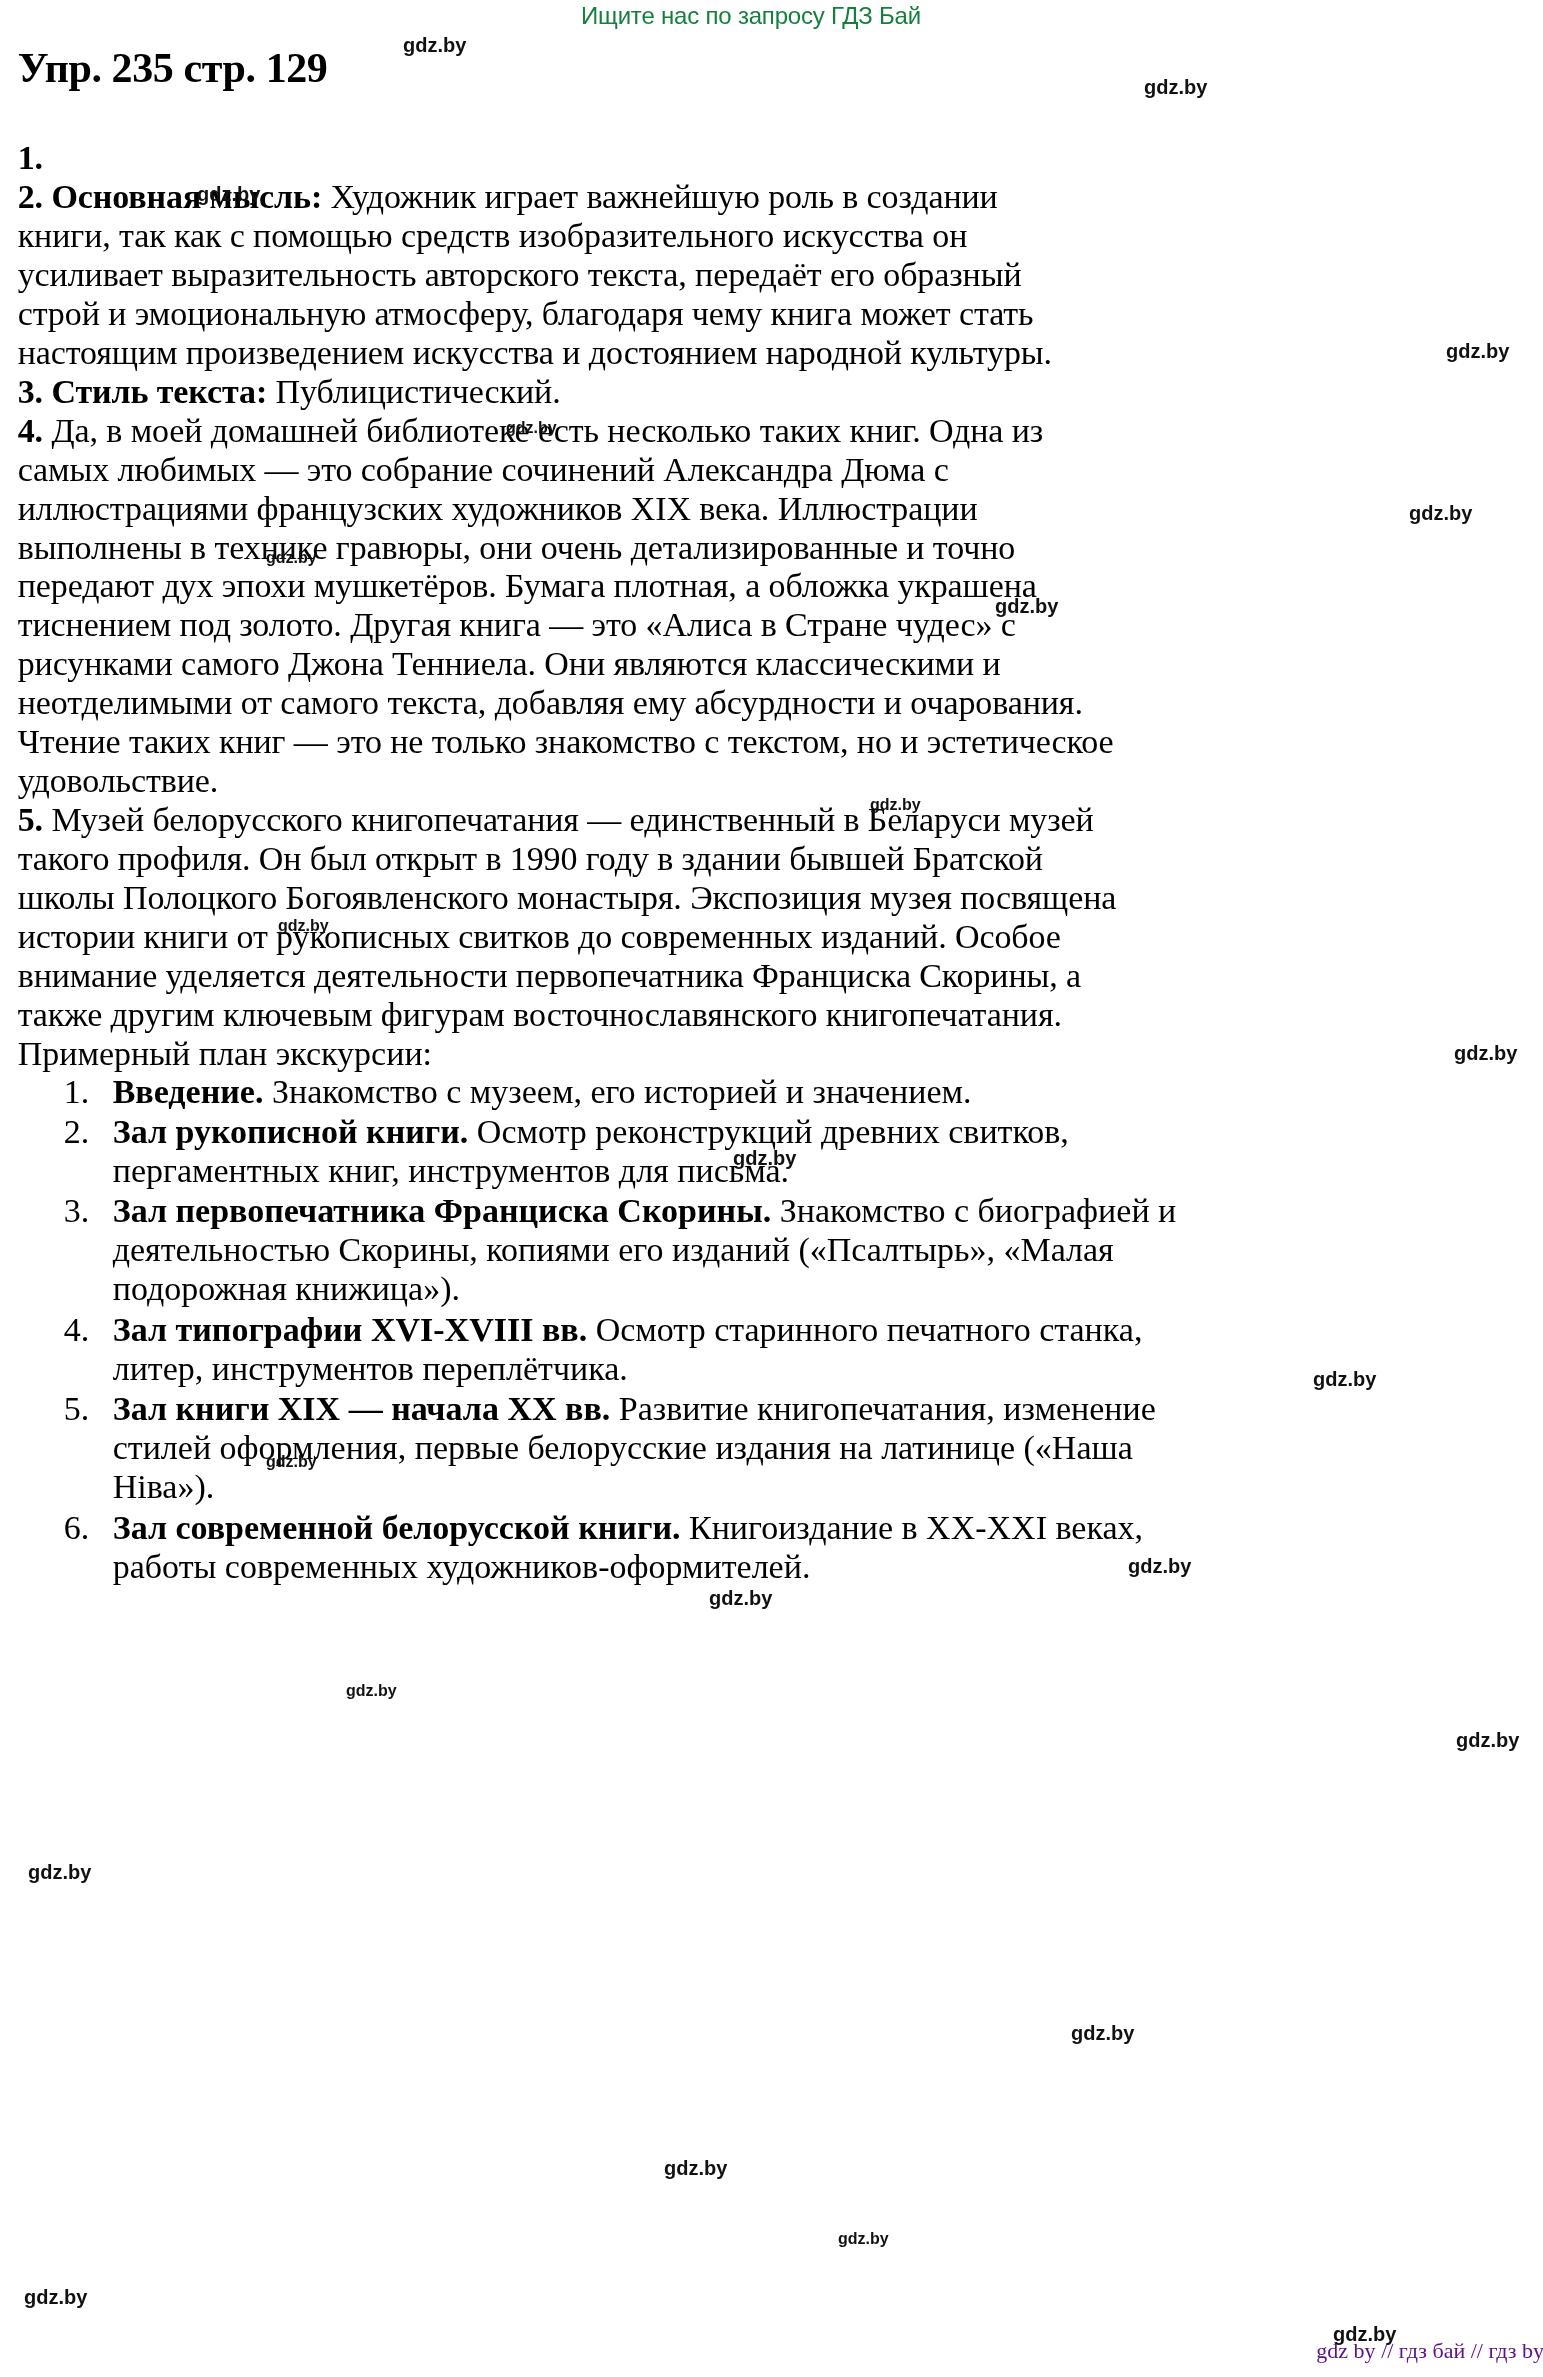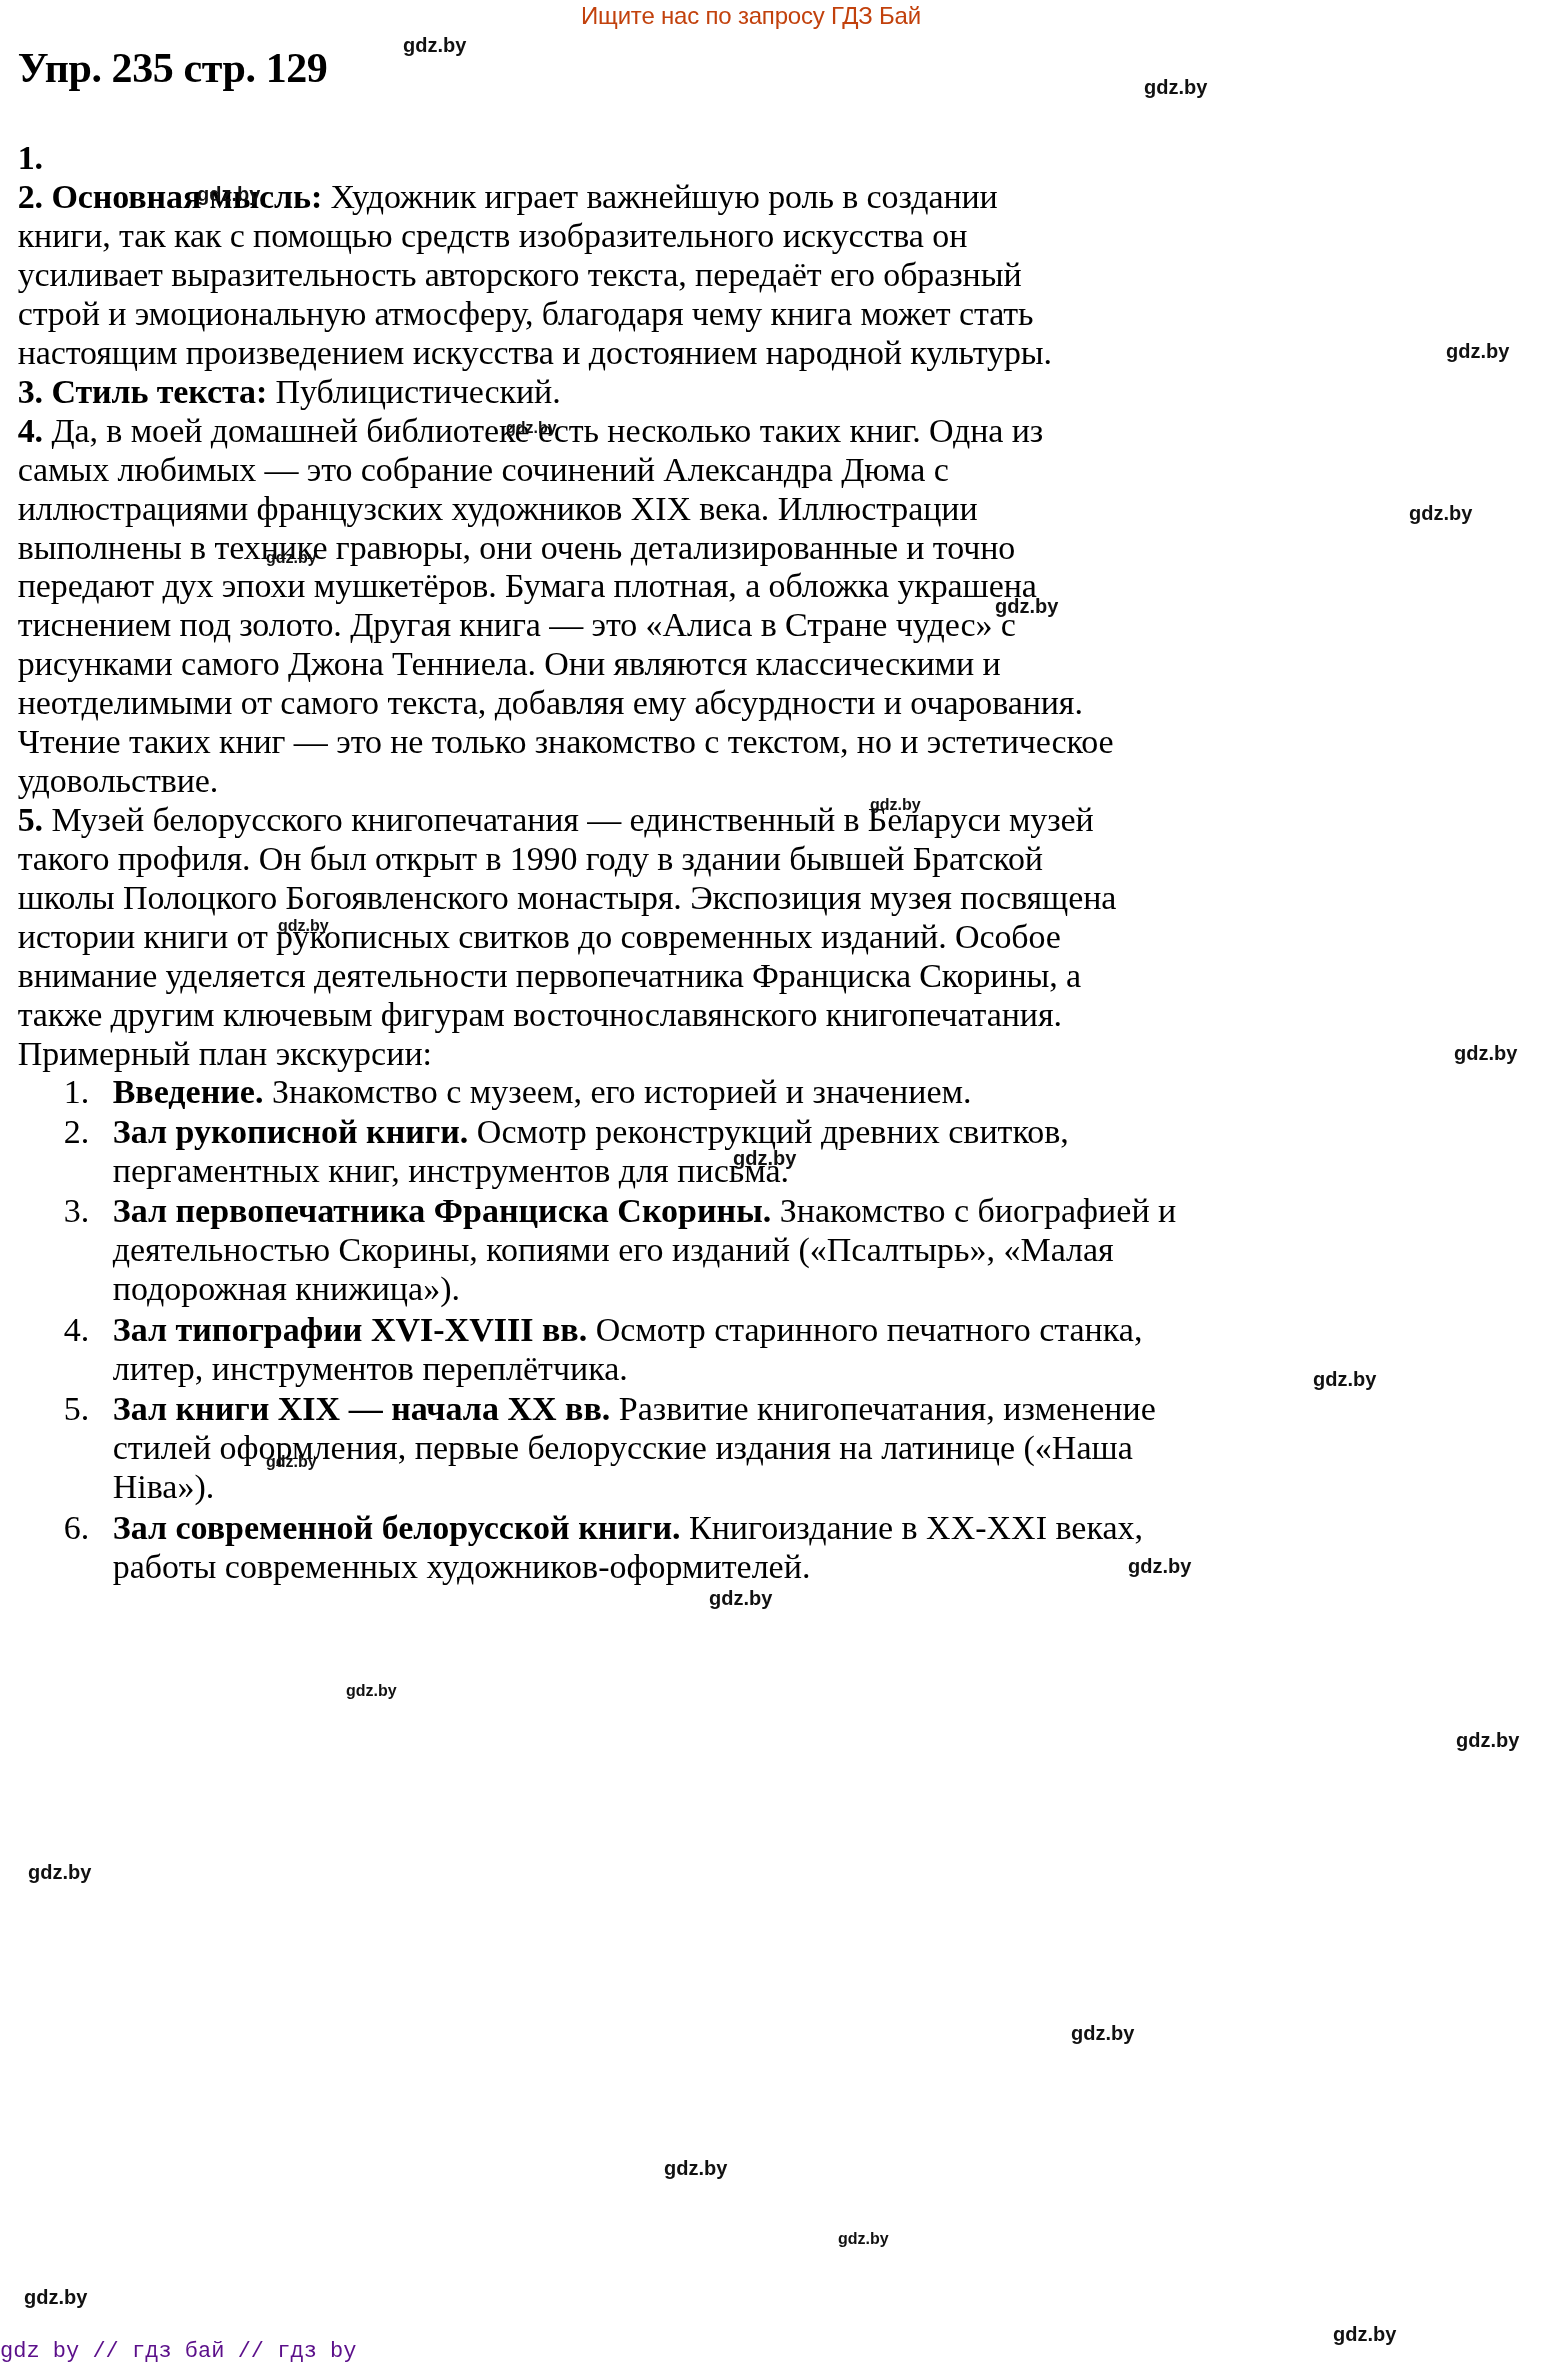--- a/index.html
+++ b/index.html
@@ -20,21 +20,21 @@
   
   .promo-banner {
     position: absolute;
     top: 1.6px;
     left: 0;
     width: 1502px;
     text-align: center;
     font-family: "Liberation Sans", "DejaVu Sans", sans-serif;
     font-size: 24px;
     font-weight: 400;
-    color: #c2410c;
+    color: #15803d;
     letter-spacing: -0.2px;
     white-space: nowrap;
   }
 
   
   .page {
     position: absolute;
     top: 0;
     left: 0;
     width: 1544px;
@@ -117,22 +117,22 @@
   }
   .wm.sm { font-size: 16px; }
   .wm.md { font-size: 20px; }
 
   
   .footer {
     position: absolute;
     bottom: 13px;
     left: 0;
     width: 1544px;
-    text-align: left;
-    font-family: Liberation Mono, monospace;
+    text-align: right;
+    font-family: Liberation Serif, serif;
     font-size: 22px;
     color: #5b0f8a;
     white-space: nowrap;
   }
   .footer .sep { color: #5b0f8a; }
 </style>
 </head>
 <body>
 
 <div class="promo-banner">Ищите нас по запросу ГДЗ Бай</div>

